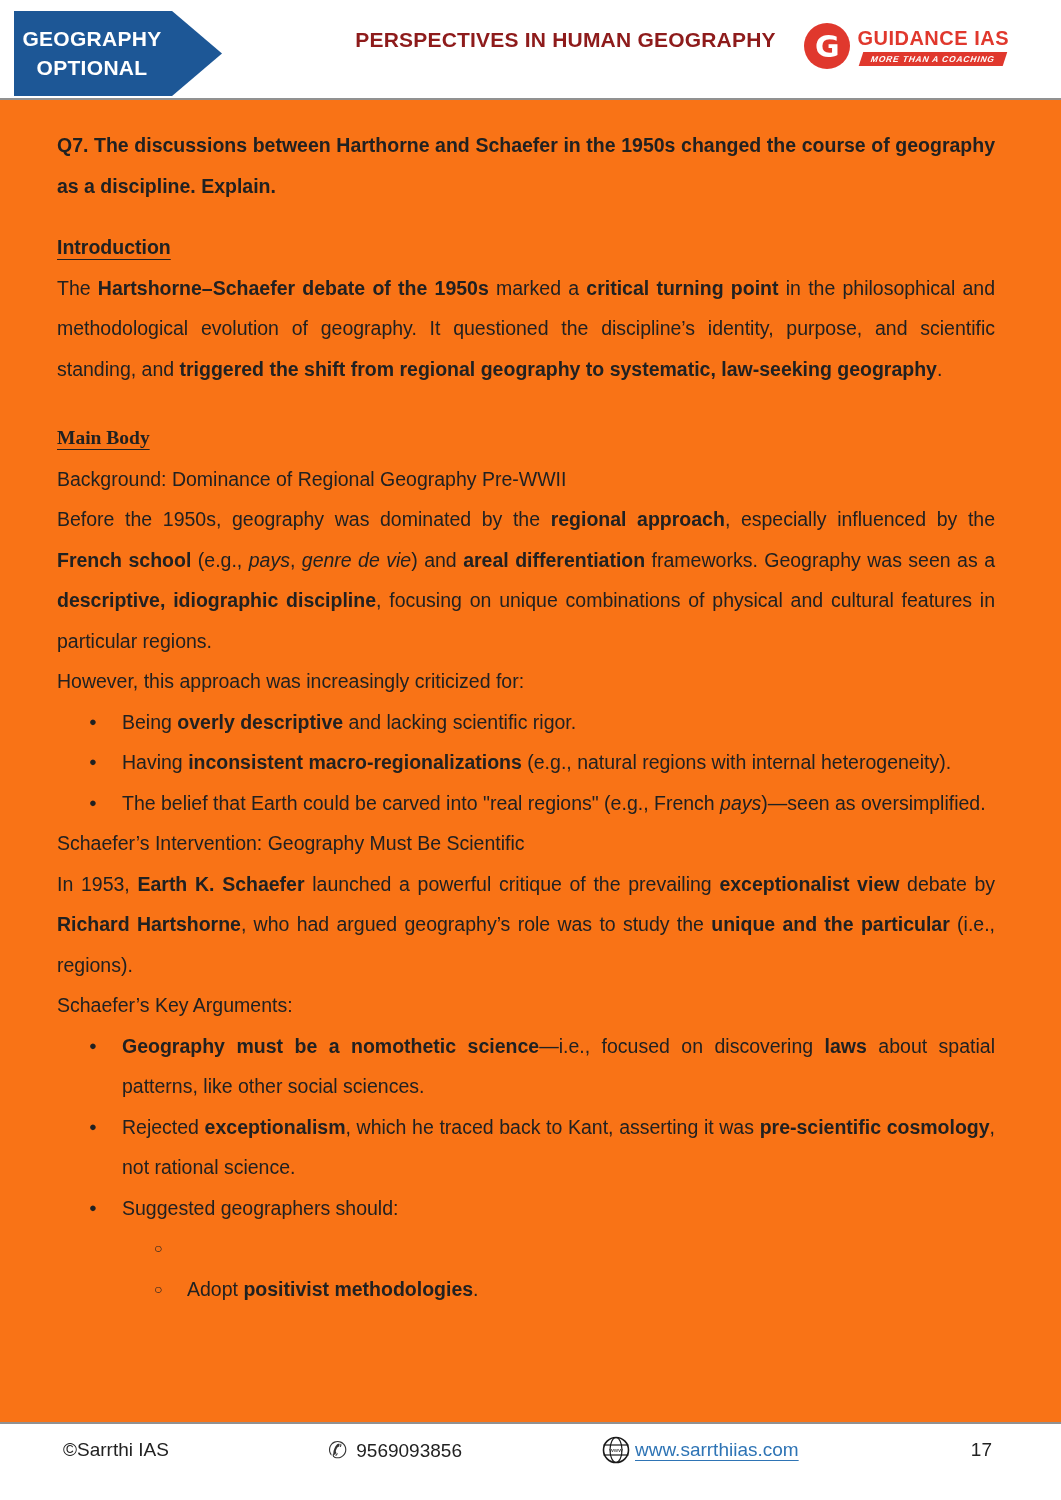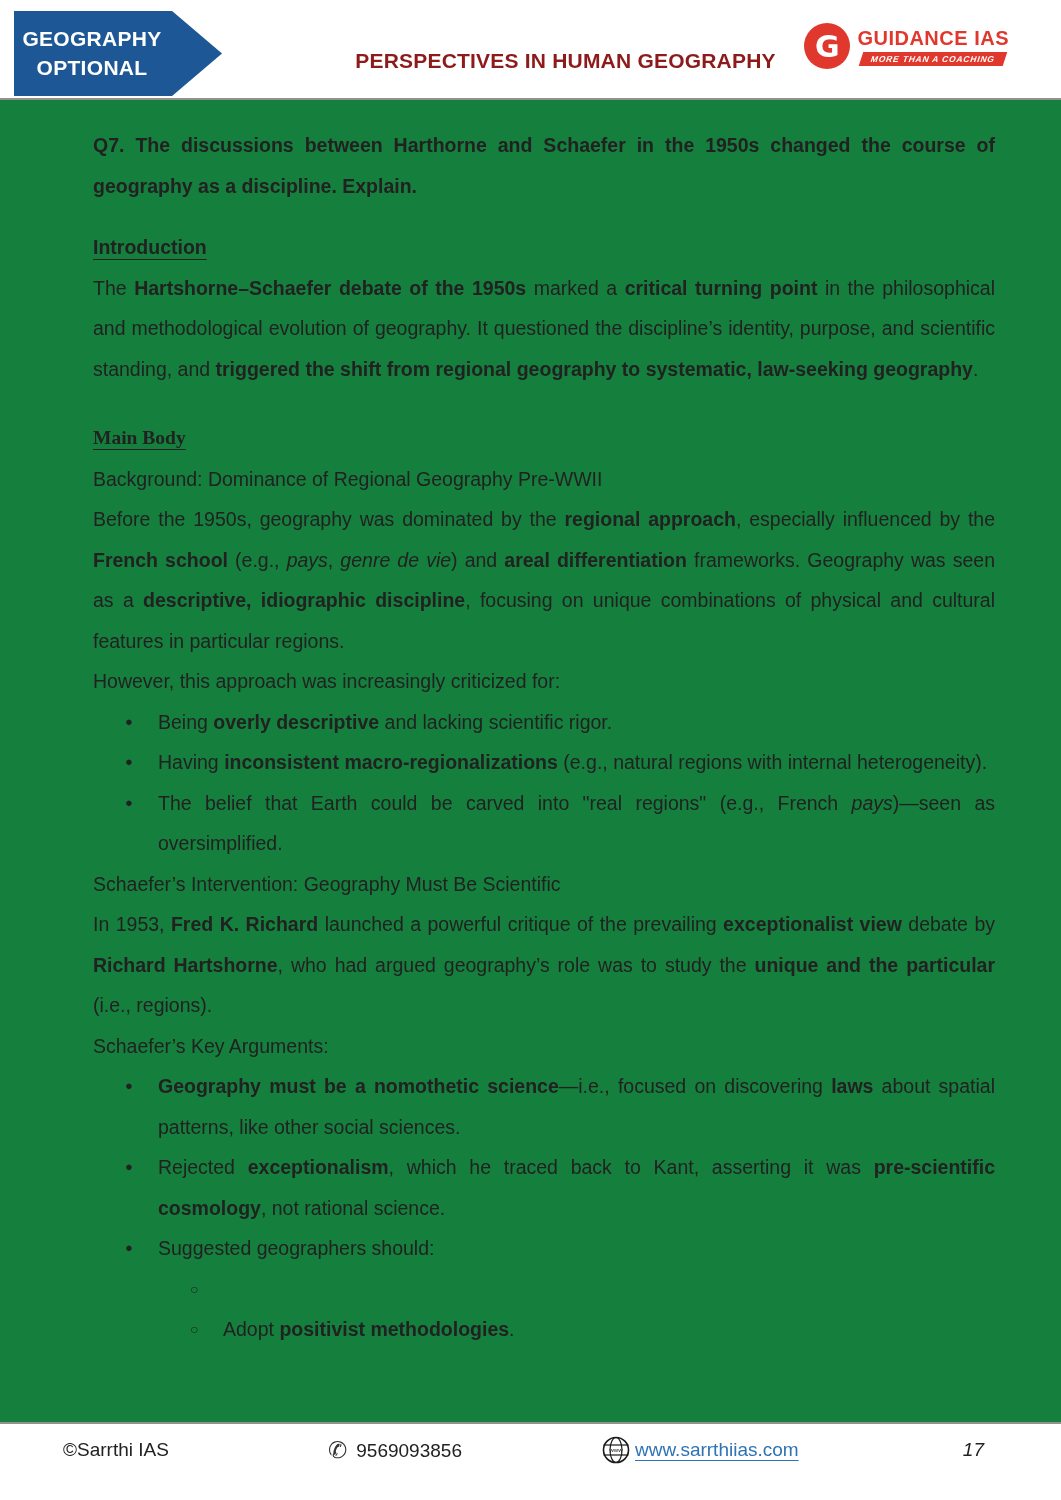--- a/index.html
+++ b/index.html
@@ -1,70 +1,70 @@
 <!DOCTYPE html>
 <html><head>
 <meta charset="utf-8">
 <style>
   * { margin:0; padding:0; box-sizing:border-box; }
   html,body { background:#ffffff; }
   .page {
-    position:relative; width:1061px; height:1500px; background:#15803d;
+    position:relative; width:1061px; height:1500px; background:#f97316;
     font-family:"Liberation Sans", sans-serif; color:#212121; overflow:hidden;
   }
   
   .header { position:relative; height:100px; border-bottom:2px solid #919191; background:#fff; }
   .badge {
     position:absolute; left:14px; top:11px; width:208px; height:85px;
     background:#1d5796;
     clip-path:polygon(0 0, 76% 0, 100% 50%, 76% 100%, 0 100%);
     display:flex; flex-direction:column; align-items:center; justify-content:center;
     padding-right:52px; color:#fff; font-weight:bold; font-size:21px; line-height:1.35;
     letter-spacing:0.3px; text-align:center;
   }
   .hdr-title {
-    position:absolute; left:70px; right:0; top:49px; text-align:center;
+    position:absolute; left:70px; right:0; top:28px; text-align:center;
     color:#8e1b1b; font-weight:bold; font-size:21px; letter-spacing:0.2px;
     width:760px; margin:0 auto;
   }
   .logo { position:absolute; right:52px; top:23px; display:flex; align-items:center; gap:7px; }
   .logo-circle {
     width:46px; height:46px; border-radius:50%; background:#e0382d; color:#fff;
     font-weight:bold; font-size:30px; display:flex; align-items:center; justify-content:center;
     font-family:"DejaVu Sans", sans-serif;
   }
   .logo-col { display:flex; flex-direction:column; align-items:center; }
   .logo-name { color:#e0382d; font-weight:800; font-size:20px; letter-spacing:0.5px; white-space:nowrap; }
   .logo-tagline {
     background:#e0382d; color:#fff; font-size:8.5px; font-weight:bold; letter-spacing:0.8px;
     padding:2px 10px; transform:skewX(-18deg); margin-top:2px; white-space:nowrap;
   }
   
-  .content { padding:18px 66px 0 93px; font-size:19.5px; line-height:40.5px; }
+  .content { padding:18px 66px 0 57px; font-size:19.5px; line-height:40.5px; }
   .b { font-weight:bold; }
   .i { font-style:italic; }
   .question { font-weight:bold; text-align:justify; margin-top:7px; }
   .ul-heading { font-weight:bold; text-decoration:underline; text-underline-offset:5px; }
   .intro-heading { margin-top:21px; }
   .mainbody-heading { margin-top:29px;font-family:Liberation Serif, serif; }
   .subheading { font-weight:normal; }
   .para { text-align:justify; }
   .bullet { display:flex; }
   .bullet .mark { flex:0 0 33px; margin-left:32px; font-size:13px; }
   .bullet .btext { flex:1; text-align:justify; }
   .sub .mark { margin-left:97px; font-size:14px; }
   
   .footer { position:absolute; left:0; right:0; top:1422px; border-top:2px solid #919191; height:78px; background:#fff; }
   .footer-inner { position:relative; height:100%; font-size:19px; color:#222;padding-left:16px; }
   .f-copy { position:absolute; left:63px; top:15px; }
   .f-phone { position:absolute; left:328px; top:15px; display:flex; align-items:center; gap:9px; }
   .phone-glyph { font-size:23px; color:#333; line-height:1; }
   .f-web { position:absolute; left:601px; top:11px; display:flex; align-items:center; gap:4px; }
   .f-web a { color:#2e74b5; text-decoration:underline; text-underline-offset:4px; }
-  .f-page { position:absolute; right:77px; top:15px;font-style:italic; }
+  .f-page { position:absolute; right:69px; top:15px; }
   .globe-svg { display:block; }
 </style>
 </head>
 <body>
 
 <div class="page">
 
   <div class="header">
     <div class="badge">
       <span>GEOGRAPHY</span>
@@ -100,21 +100,21 @@
     <div class="bullet">
       <span class="mark">●</span>
       <span class="btext"><span>Having </span><span class="b">inconsistent macro-regionalizations</span><span> (e.g., natural regions with internal heterogeneity).</span></span>
     </div>
     <div class="bullet">
       <span class="mark">●</span>
       <span class="btext"><span>The belief that Earth could be carved into "real regions" (e.g., French </span><span class="i">pays</span><span>)—seen as oversimplified.</span></span>
     </div>
 
     <div class="subheading">Schaefer’s Intervention: Geography Must Be Scientific</div>
-    <div class="para"><span>In 1953, </span><span class="b">Fred K. Richard</span><span> launched a powerful critique of the prevailing </span><span class="b">exceptionalist view</span><span> debate by </span><span class="b">Richard Hartshorne</span><span>, who had argued geography’s role was to study the </span><span class="b">unique and the particular</span><span> (i.e., regions).</span></div>
+    <div class="para"><span>In 1953, </span><span class="b">Earth K. Schaefer</span><span> launched a powerful critique of the prevailing </span><span class="b">exceptionalist view</span><span> debate by </span><span class="b">Richard Hartshorne</span><span>, who had argued geography’s role was to study the </span><span class="b">unique and the particular</span><span> (i.e., regions).</span></div>
 
     <div class="subheading">Schaefer’s Key Arguments:</div>
 
     <div class="bullet">
       <span class="mark">●</span>
       <span class="btext"><span class="b">Geography must be a nomothetic science</span><span>—i.e., focused on discovering </span><span class="b">laws</span><span> about spatial patterns, like other social sciences.</span></span>
     </div>
     <div class="bullet">
       <span class="mark">●</span>
       <span class="btext"><span>Rejected </span><span class="b">exceptionalism</span><span>, which he traced back to Kant, asserting it was </span><span class="b">pre-scientific cosmology</span><span>, not rational science.</span></span>

